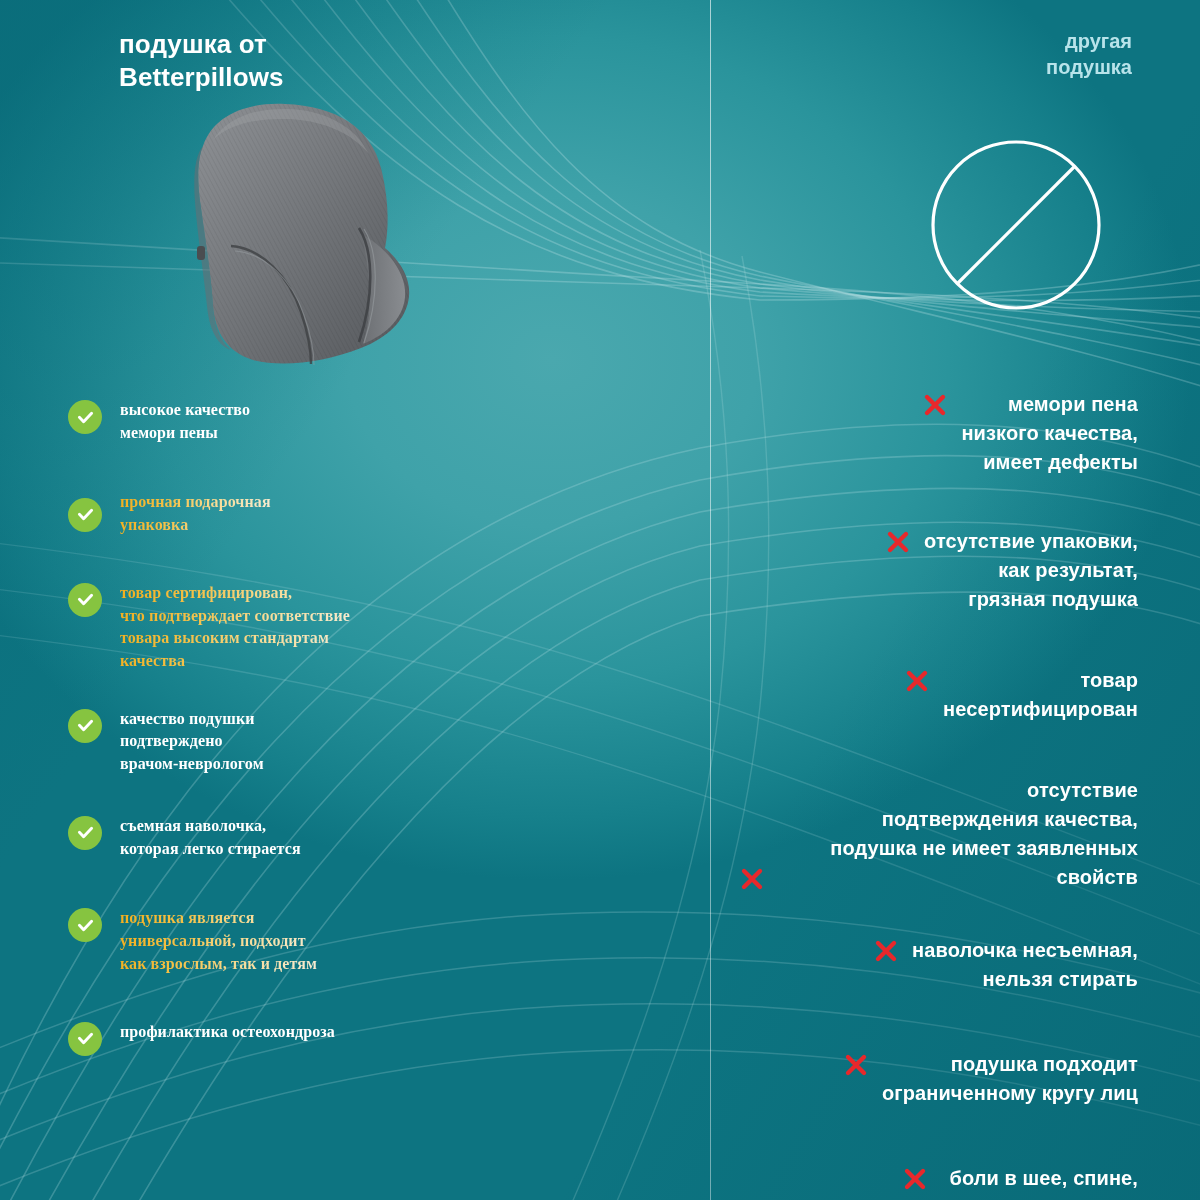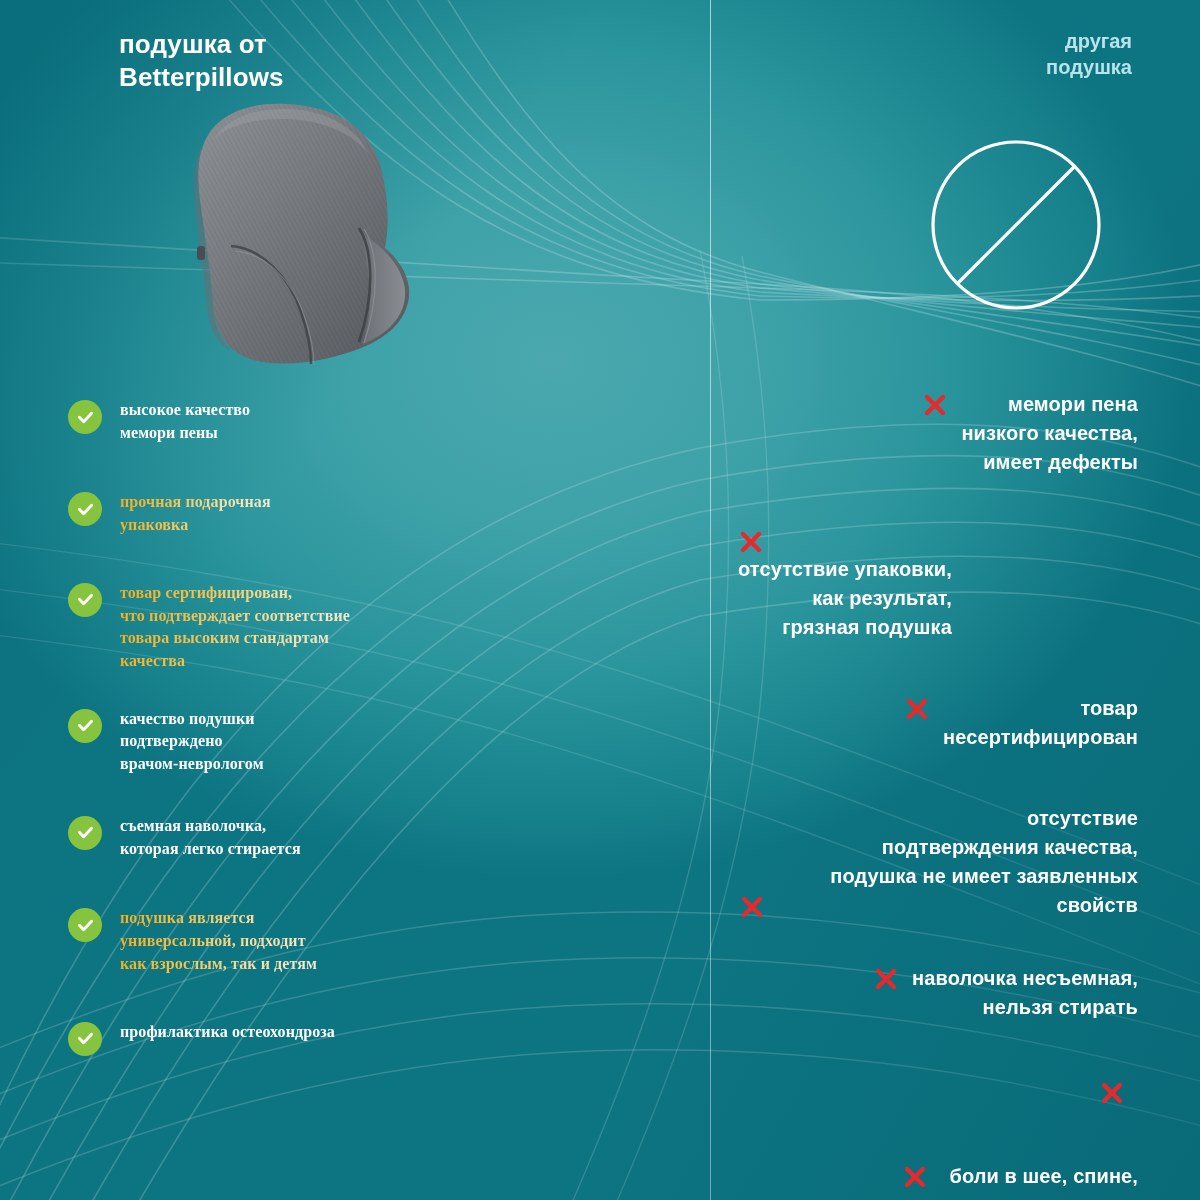--- a/index.html
+++ b/index.html
@@ -196,21 +196,21 @@
         <svg width="19" height="19" viewBox="0 0 19 19">
             <path d="M3.4 9.3 L7.6 13.7 L15.6 5.2" fill="none" stroke="#fff" stroke-width="2.9" stroke-linecap="round" stroke-linejoin="round"></path>
           </svg>
       </span>
       <div class="txt-l">
         <div>высокое качество</div>
         <div>мемори пены</div>
       </div>
     </div>
 
-    <div class="row-l" style="margin-bottom:44px;">
+    <div class="row-l" style="margin-bottom:44px;align-items:center;">
       <span class="chk">
         <svg width="19" height="19" viewBox="0 0 19 19">
             <path d="M3.4 9.3 L7.6 13.7 L15.6 5.2" fill="none" stroke="#fff" stroke-width="2.9" stroke-linecap="round" stroke-linejoin="round"></path>
           </svg>
       </span>
       <div class="txt-l gold">
         <div>прочная подарочная</div>
         <div>упаковка</div>
       </div>
     </div>
@@ -288,21 +288,21 @@
             <path d="M5 5 L21 21 M21 5 L5 21" stroke="#e8282b" stroke-width="4.4" stroke-linecap="round"></path>
           </svg>
       </span>
       <div class="txt-r">
         <div>мемори пена</div>
         <div>низкого качества,</div>
         <div>имеет дефекты</div>
       </div>
     </div>
 
-    <div class="row-r" style="margin-bottom:52px;flex-direction:column;">
+    <div class="row-r" style="margin-bottom:52px;">
       <span class="xm">
         <svg width="26" height="26" viewBox="0 0 26 26">
             <path d="M5 5 L21 21 M21 5 L5 21" stroke="#e8282b" stroke-width="4.4" stroke-linecap="round"></path>
           </svg>
       </span>
       <div class="txt-r">
         <div>отсутствие упаковки,</div>
         <div>как результат,</div>
         <div>грязная подушка</div>
       </div>
@@ -345,20 +345,24 @@
         <div>нельзя стирать</div>
       </div>
     </div>
 
     <div class="row-r" style="margin-bottom:56px;">
       <span class="xm">
         <svg width="26" height="26" viewBox="0 0 26 26">
             <path d="M5 5 L21 21 M21 5 L5 21" stroke="#e8282b" stroke-width="4.4" stroke-linecap="round"></path>
           </svg>
       </span>
+      <div class="txt-r">
+        <div>подушка подходит</div>
+        <div>ограниченному кругу лиц</div>
+      </div>
     </div>
 
     <div class="row-r">
       <span class="xm">
         <svg width="26" height="26" viewBox="0 0 26 26">
             <path d="M5 5 L21 21 M21 5 L5 21" stroke="#e8282b" stroke-width="4.4" stroke-linecap="round"></path>
           </svg>
       </span>
       <div class="txt-r">
         <div>боли в шее, спине,</div>

